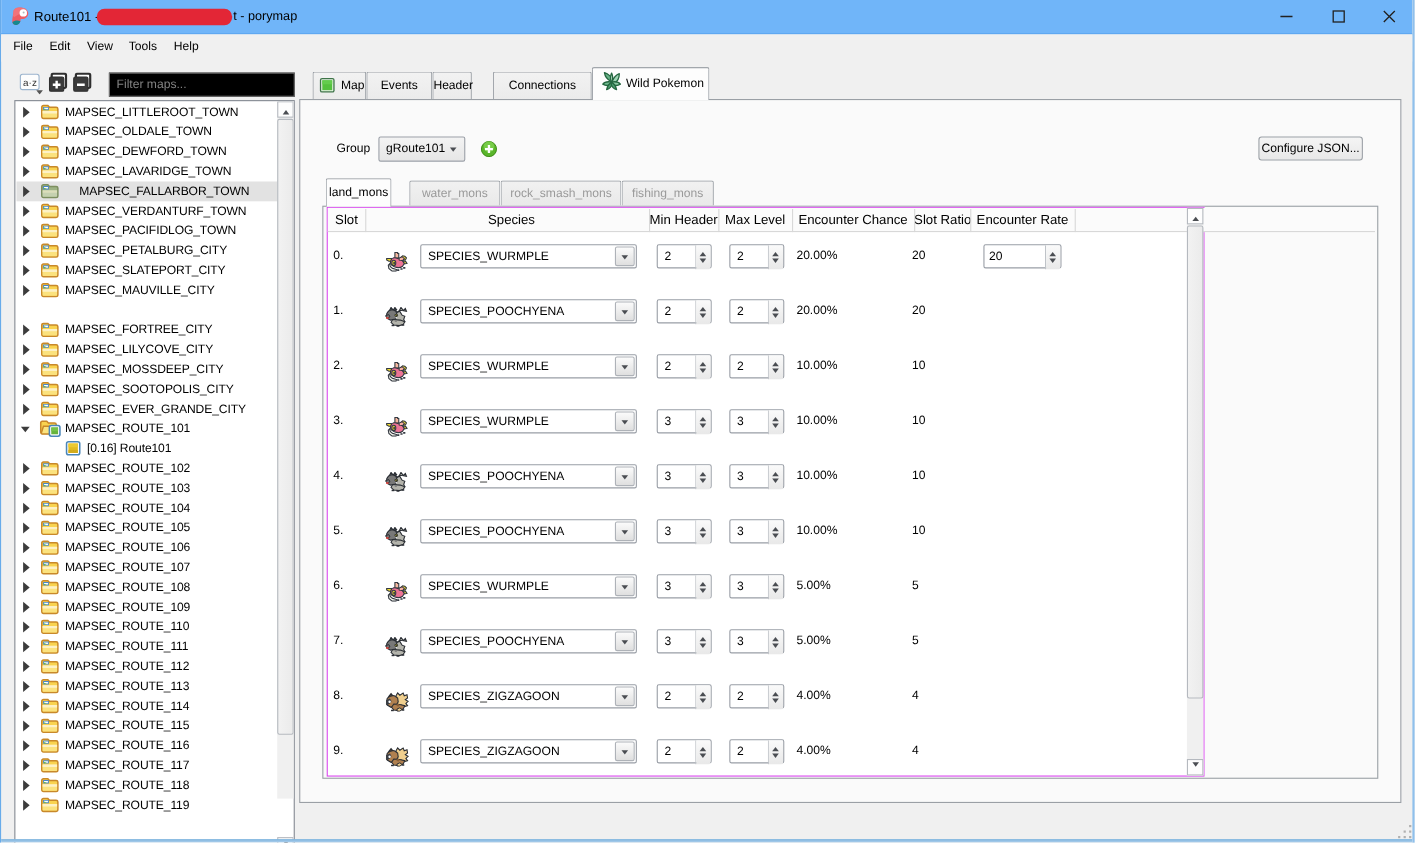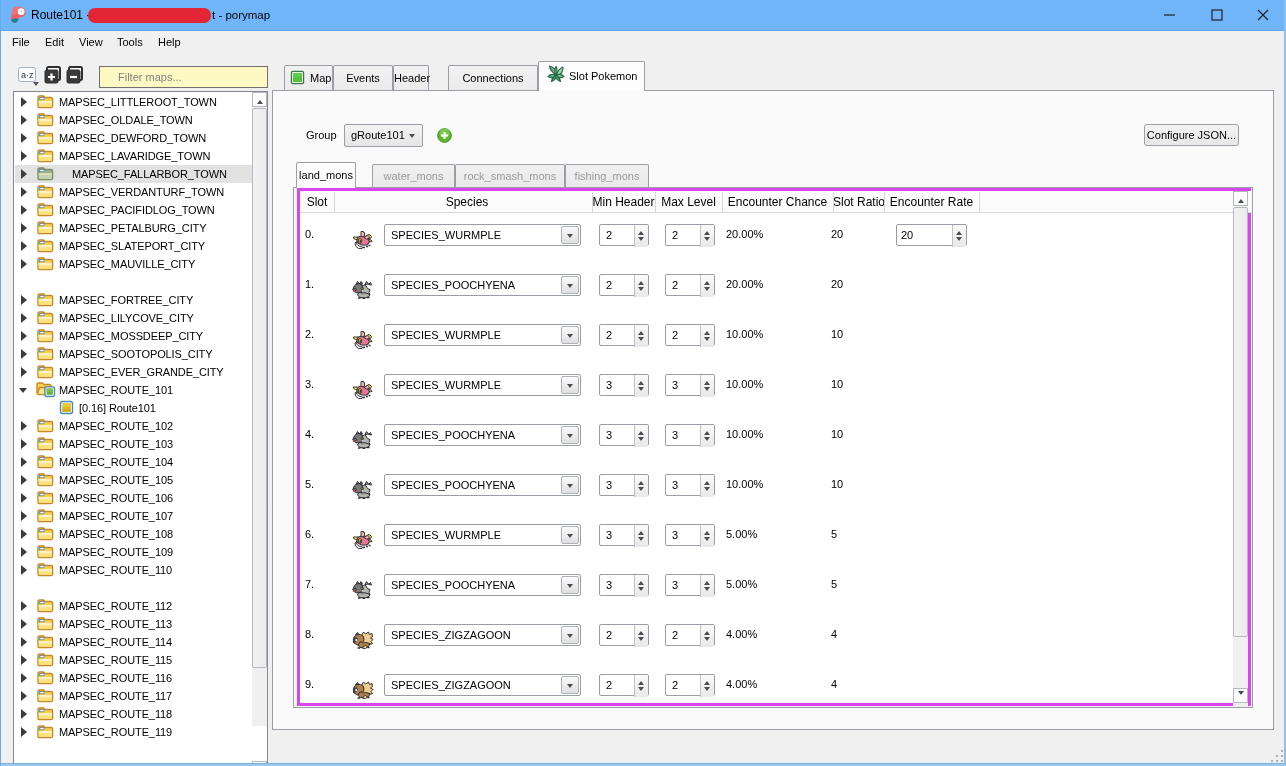--- a/index.html
+++ b/index.html
@@ -7,22 +7,22 @@
   background:#f0f0f0; position:relative;
   border-left:1px solid #68abea; border-right:2px solid #8fc0ec; }
 .abs { position:absolute; }
 
 #titlebar { left:0; top:0; width:1283px; height:31px; background:#70b5f9; border-bottom:1px solid #5fa8f1; }
 #titletext { left:30px; top:0; height:30px; line-height:30px; font-size:12px; }
 .redact { left:87px; top:8px; width:123px; height:15px; background:#e32636; border-radius:7px; }
 
 #menubar { left:0; top:32px; width:1283px; height:24px; background:#f0f0f0; }
 .menuitem { top:31px; height:22px; line-height:22px; position:absolute; }
-#filter { left:98px; top:66px; width:169px; height:22px; background:#fef9c3; border:1px solid #707070;
-  color:#838383; line-height:20px; padding-left:18px; }
+#filter { left:98px; top:66px; width:169px; height:22px; background:#000000; border:1px solid #707070;
+  color:#838383; line-height:20px; padding-left:6px; }
 
 #tree { left:12px; top:91px; width:255px; height:686px; background:#fff; border:1px solid #828790; overflow:hidden; }
 .trow { position:absolute; left:1px; width:238px; height:18px; line-height:18px; }
 .trow.hl { background:#e2e2e2; }
 .tarrow { position:absolute; width:0; height:0; border-style:solid; }
 .tlabel { position:absolute; top:0; white-space:nowrap; letter-spacing:-0.1px; }
 
 .sbv { position:absolute; background:#f0f0f0; }
 .sbbtn { position:absolute; background:#fdfdfd; border:1px solid #b5b9bf; }
 .sbthumb { position:absolute; background:linear-gradient(90deg,#f2f2f2,#ebebeb); border:1px solid #b5b9bf; border-radius:2px; }
@@ -38,21 +38,21 @@
 .combo .txt { position:absolute; left:6px; top:0; line-height:20px; white-space:nowrap; }
 .cbtn { position:absolute; right:1px; top:1px; width:18px; bottom:1px; background:linear-gradient(#fbfbfb,#dfdfdf);
   border:1px solid #aeb2b8; border-radius:2px; }
 .arrdn { position:absolute; width:0; height:0; border:3.5px solid transparent; border-top:4.5px solid #4a4d52; }
 .arrup { position:absolute; width:0; height:0; border:3.5px solid transparent; border-bottom:4.5px solid #4a4d52; }
 .spin { position:absolute; background:#fff; border:1px solid #999ea6; border-radius:2px; }
 .spin .val { position:absolute; left:6px; top:0; line-height:20px; }
 .spbox { position:absolute; right:0; top:0; width:14px; height:22px; background:linear-gradient(#fafafa,#e8e8e8);
   border-left:1px solid #bfc3c8; border-radius:0 2px 2px 0; }
 
-#wtable { left:296px; top:188px; width:954px; height:518px; background:#fff; border:3px solid #d946ef; }
+#wtable { left:296px; top:188px; width:798px; height:518px; background:#fff; border:1px solid #d946ef; }
 .hsep { position:absolute; top:1px; width:1px; height:21px; background:#d8d8d8; }
 .hcell { position:absolute; top:0; height:22px; line-height:22px; text-align:center; white-space:nowrap; font-size:12px; }
 .celltxt { position:absolute; }
 
 .stab { position:absolute; white-space:nowrap; border:1px solid #9a9fa5; border-bottom:none; border-radius:2px 2px 0 0;
   background:linear-gradient(#f1f1f1,#e9e9e9); text-align:center; color:#9a9a9a; }
 .stabsel { background:#fdfdfd; color:#000; }
 svg { position:absolute; }
 </style></head><body>
 
@@ -398,20 +398,32 @@
 <svg style="left:22px;top:1px" width="17" height="15" viewBox="0 0 17 15">
 <path d="M1 3.5 C1 2.7 1.6 2 2.5 2 h4 l1.5 1.5 h6 C15 3.5 15.6 4 15.6 5 v7 c0 1-.6 1.6-1.6 1.6 h-11.5 C1.6 13.6 1 13 1 12 Z" fill="#f9d34f" stroke="#c8882a" stroke-width="1.4"></path>
 <path d="M2.2 3.2 h5.2 v3 h-5.2 Z" fill="#4a87c8"></path>
 <path d="M3 4 h3.6 v1.4 h-3.6 Z" fill="#fff"></path>
 <path d="M3 4.6 l2.4 0.8 -2.4 0.6 Z" fill="#6fba3f"></path>
 <path d="M1.7 7 h13.2 v5 c0 .5-.3.9-.9.9 H2.6 c-.6 0-.9-.4-.9-.9 Z" fill="#fbe27e"></path>
 <path d="M1.7 7 h13.2 v2.2 H1.7 Z" fill="#fdf3cd" opacity="0.9"></path>
 </svg>
 <div class="tlabel" style="left:44px">MAPSEC_ROUTE_110</div>
 </div>
+<div class="trow" style="top:487px">
+<div class="tarrow" style="left:6px;top:4px;border-width:5px 0 5px 6px;border-color:transparent transparent transparent #3c3c3c"></div>
+<svg style="left:22px;top:1px" width="17" height="15" viewBox="0 0 17 15">
+<path d="M1 3.5 C1 2.7 1.6 2 2.5 2 h4 l1.5 1.5 h6 C15 3.5 15.6 4 15.6 5 v7 c0 1-.6 1.6-1.6 1.6 h-11.5 C1.6 13.6 1 13 1 12 Z" fill="#f9d34f" stroke="#c8882a" stroke-width="1.4"></path>
+<path d="M2.2 3.2 h5.2 v3 h-5.2 Z" fill="#4a87c8"></path>
+<path d="M3 4 h3.6 v1.4 h-3.6 Z" fill="#fff"></path>
+<path d="M3 4.6 l2.4 0.8 -2.4 0.6 Z" fill="#6fba3f"></path>
+<path d="M1.7 7 h13.2 v5 c0 .5-.3.9-.9.9 H2.6 c-.6 0-.9-.4-.9-.9 Z" fill="#fbe27e"></path>
+<path d="M1.7 7 h13.2 v2.2 H1.7 Z" fill="#fdf3cd" opacity="0.9"></path>
+</svg>
+<div class="tlabel" style="left:44px">MAPSEC_ROUTE_111</div>
+</div>
 <div class="trow" style="top:505px">
 <div class="tarrow" style="left:6px;top:4px;border-width:5px 0 5px 6px;border-color:transparent transparent transparent #3c3c3c"></div>
 <svg style="left:22px;top:1px" width="17" height="15" viewBox="0 0 17 15">
 <path d="M1 3.5 C1 2.7 1.6 2 2.5 2 h4 l1.5 1.5 h6 C15 3.5 15.6 4 15.6 5 v7 c0 1-.6 1.6-1.6 1.6 h-11.5 C1.6 13.6 1 13 1 12 Z" fill="#f9d34f" stroke="#c8882a" stroke-width="1.4"></path>
 <path d="M2.2 3.2 h5.2 v3 h-5.2 Z" fill="#4a87c8"></path>
 <path d="M3 4 h3.6 v1.4 h-3.6 Z" fill="#fff"></path>
 <path d="M3 4.6 l2.4 0.8 -2.4 0.6 Z" fill="#6fba3f"></path>
 <path d="M1.7 7 h13.2 v5 c0 .5-.3.9-.9.9 H2.6 c-.6 0-.9-.4-.9-.9 Z" fill="#fbe27e"></path>
 <path d="M1.7 7 h13.2 v2.2 H1.7 Z" fill="#fdf3cd" opacity="0.9"></path>
 </svg>
@@ -514,21 +526,21 @@
 <div class="tab" style="left:332px;top:65px;width:60px;height:25px;line-height:24px">Events</div>
 <div class="tab" style="left:392px;top:65px;width:36px;height:25px;line-height:24px">Header</div>
 <div class="tab" style="left:447px;top:65px;width:90px;height:25px;line-height:24px">Connections</div>
 <svg class="abs" style="z-index:5;left:289px;top:70px" width="15" height="15" viewBox="0 0 15 15">
 <rect x="0.8" y="0.8" width="13.4" height="13.4" rx="2" fill="#3e7448"></rect>
 <rect x="2" y="2" width="11" height="11" rx="0.8" fill="#e9f4e6"></rect>
 <rect x="3" y="3" width="9" height="9" fill="#54c13e"></rect>
 <rect x="3" y="3" width="9" height="3.6" fill="#63cc4d"></rect>
 </svg>
 <div class="tab tabsel" style="left:537px;top:61px;width:107px;height:30px;line-height:29px;z-index:4">
-    <span style="position:absolute;left:30px;top:0">Slot Pokemon</span>
+    <span style="position:absolute;left:30px;top:0">Wild Pokemon</span>
   </div>
 <svg class="abs" style="left:546px;top:65px;z-index:6" width="18" height="18" viewBox="0 0 18 18">
 <g stroke="#256740" stroke-width="1.2" stroke-linejoin="round">
 <path d="M8.5 9 C5.5 7.5 3 4.5 2.5 1 C6 2 9 5 9.5 8 Z" fill="#68b388"></path>
 <path d="M9.5 9 C11 5.5 13.5 3 16 2 C16 6 14 9.5 11 11 Z" fill="#9ed4b4"></path>
 <path d="M8.5 9.5 C5.5 9 2.5 9.5 1 11.5 C3.5 13 6.5 13 9 11.5 Z" fill="#6fba8e"></path>
 <path d="M9.5 9.5 C12.5 9 15.5 9.5 17 11.5 C14.5 13 11.5 13 9 11.5 Z" fill="#8cc9a4"></path>
 <path d="M8.5 10 C6.5 11.5 5 13.5 4.5 16.5 C7.5 15.5 9 13.5 9.5 11 Z" fill="#4e9e70"></path>
 <path d="M9.5 10 C11.5 11.5 13 13.5 13.5 16.5 C10.5 15.5 9 13.5 8.5 11 Z" fill="#4e9e70"></path>
 <path d="M9 1.5 C7.8 4 7.5 7 9 10.5 C10.5 7 10.2 4 9 1.5 Z" fill="#b9e2c9"></path>

